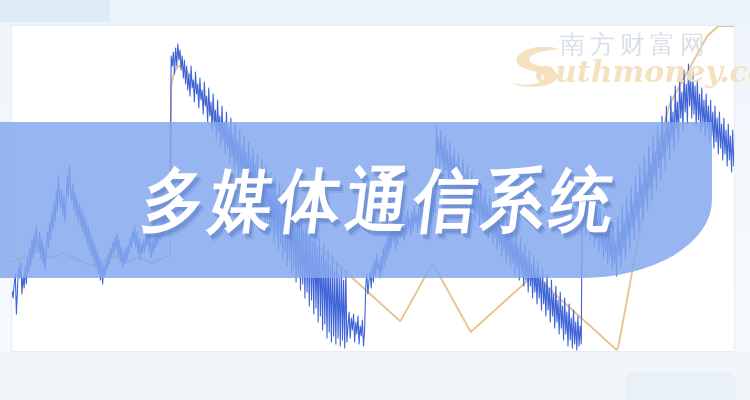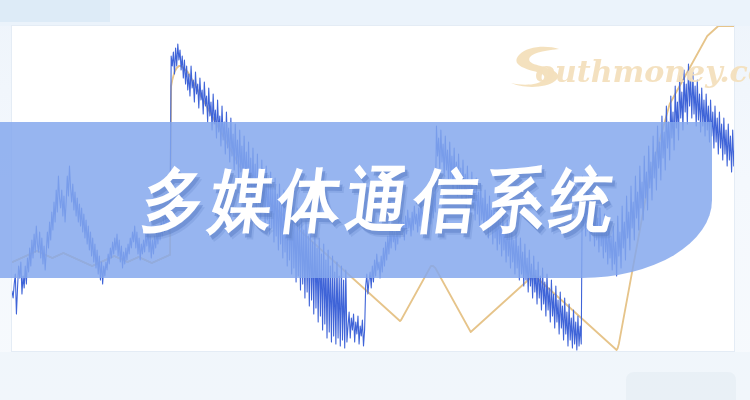--- a/index.html
+++ b/index.html
@@ -107,17 +107,18 @@
   <div id="banner-band" style="background: rgb(131, 167, 237);"></div>
 
   <div id="title-wrap">
     <div id="page-title" style="color: rgb(255, 255, 255);">多媒体通信系统</div>
   </div>
 
   <div id="logo">
     <svg id="logo-swoosh" viewBox="0 0 60 44">
       <path d="M52 5 C40 1 20 2 12 11 C4 20 16 24 26 27 C34 29 40 31 36 36 C32 41 16 42 4 39 C14 44 38 45 48 37 C57 30 45 25 34 22 C26 20 20 18 23 13 C27 8 42 6 52 5 Z" fill="#f3dfbb" opacity="0.95"></path>
     </svg>
+    <div id="logo-cn" style="color: rgb(216, 222, 230);">南方财富网</div>
     <div id="logo-en" style="color: rgb(244, 224, 189);">outhmoney.com</div>
   </div>
 
   <div id="bottom-chip"></div>
 </div>
 
 </body></html>

